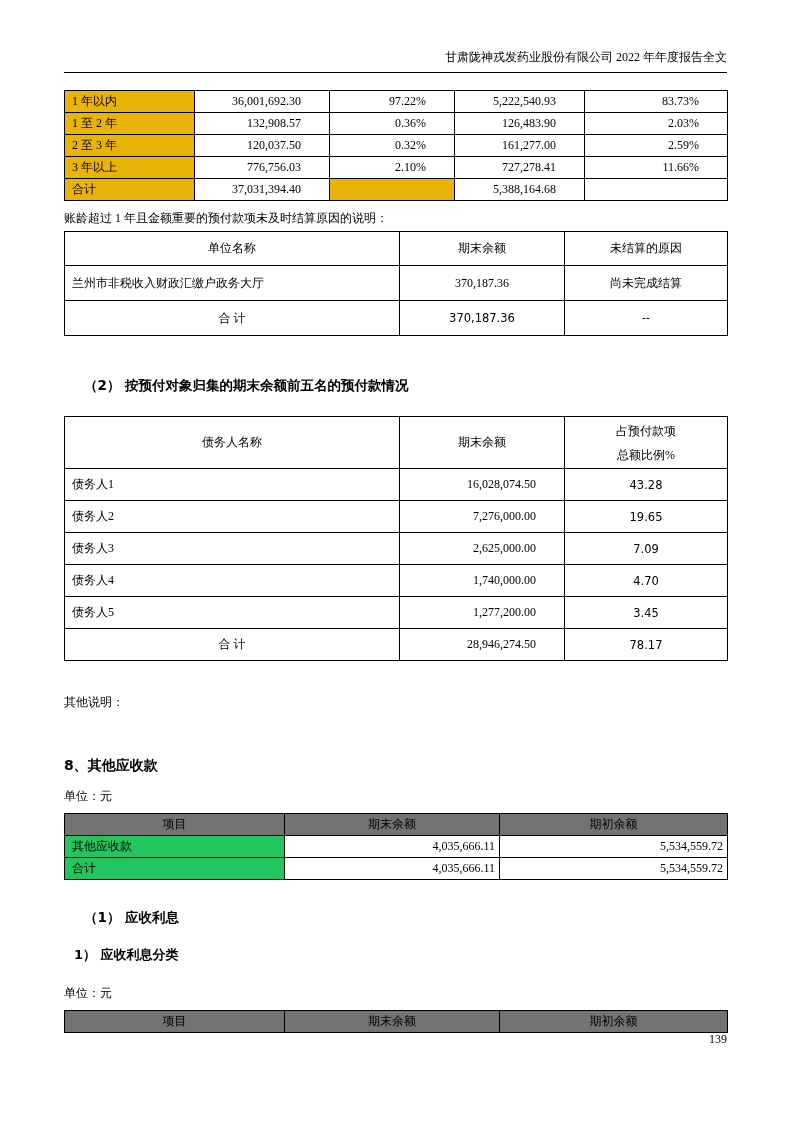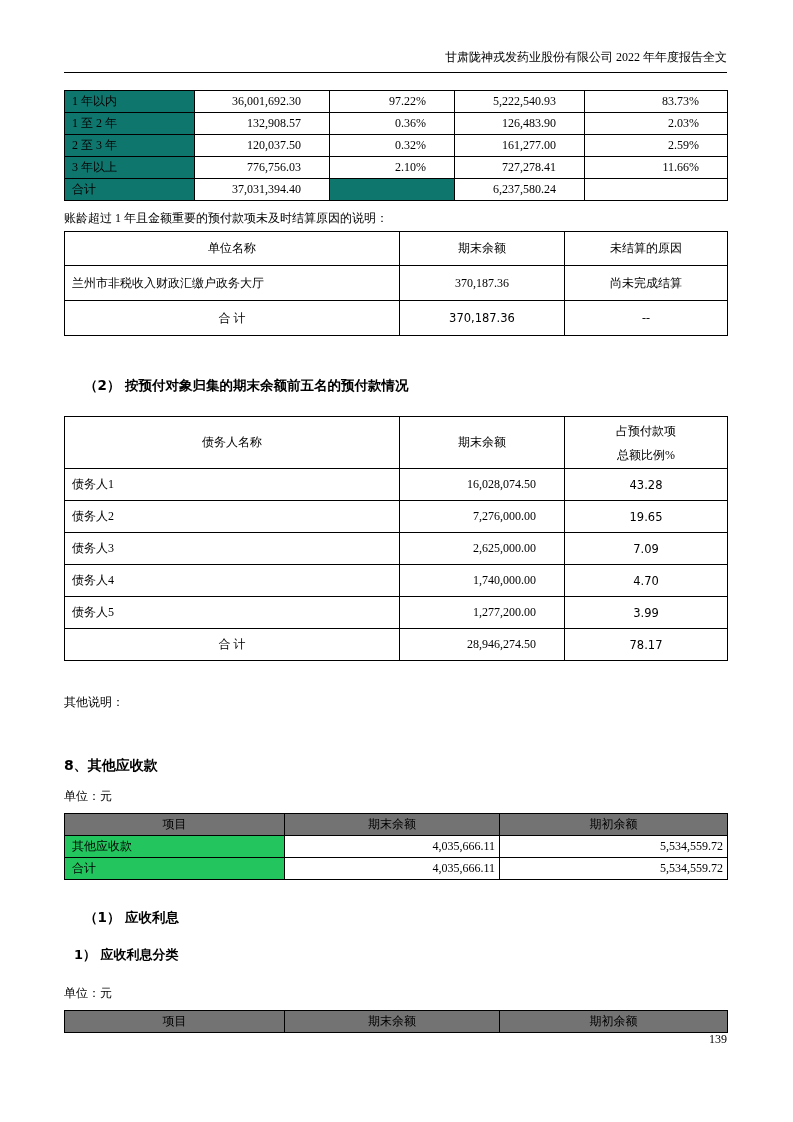--- a/index.html
+++ b/index.html
@@ -28,21 +28,21 @@
     table-layout: fixed;
     width: 663px;
     font-size: 12px;
   }
   table.tbl td, table.tbl th {
     border: 1px solid #000;
     font-weight: normal;
     overflow: hidden;
     white-space: nowrap;
   }
-  .gray { background: #0f766e; }
+  .gray { background: #eab308; }
   .num { text-align: right; padding-right: 28px; }
   .ctr { text-align: center; }
   .lft { text-align: left; padding-left: 7px; }
   .bold-sans { font-family: "DejaVu Sans", "Liberation Sans", sans-serif; font-weight: bold; font-size: 11.5px; }
 
   
   .tbl-aging { margin-top: 17px; }
   .tbl-aging td { height: 22px; }
 
   
@@ -132,21 +132,21 @@
         <td class="gray lft">3 年以上</td>
         <td class="num">776,756.03</td>
         <td class="num">2.10%</td>
         <td class="num">727,278.41</td>
         <td class="num">11.66%</td>
       </tr>
       <tr>
         <td class="gray lft">合计</td>
         <td class="num">37,031,394.40</td>
         <td class="gray"></td>
-        <td class="num">6,237,580.24</td>
+        <td class="num">5,388,164.68</td>
         <td></td>
       </tr>
     </tbody>
   </table>
 
   <div class="note">账龄超过 1 年且金额重要的预付款项未及时结算原因的说明：</div>
 
   <table class="tbl tbl-settle">
     <colgroup>
       <col style="width:335px">
@@ -209,21 +209,21 @@
         <td class="ctr bold-sans">7.09</td>
       </tr>
       <tr>
         <td class="lft">债务人4</td>
         <td class="num">1,740,000.00</td>
         <td class="ctr bold-sans">4.70</td>
       </tr>
       <tr>
         <td class="lft">债务人5</td>
         <td class="num">1,277,200.00</td>
-        <td class="ctr bold-sans">3.99</td>
+        <td class="ctr bold-sans">3.45</td>
       </tr>
       <tr>
         <td class="ctr">合  计</td>
         <td class="num">28,946,274.50</td>
         <td class="ctr bold-sans">78.17</td>
       </tr>
     </tbody>
   </table>
 
   <div class="note-other">其他说明：</div>

